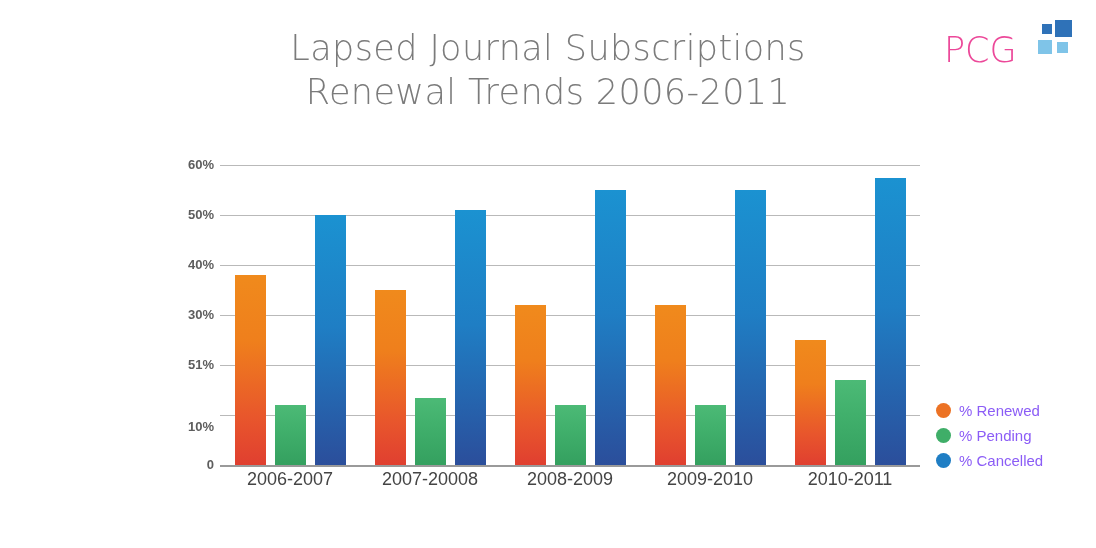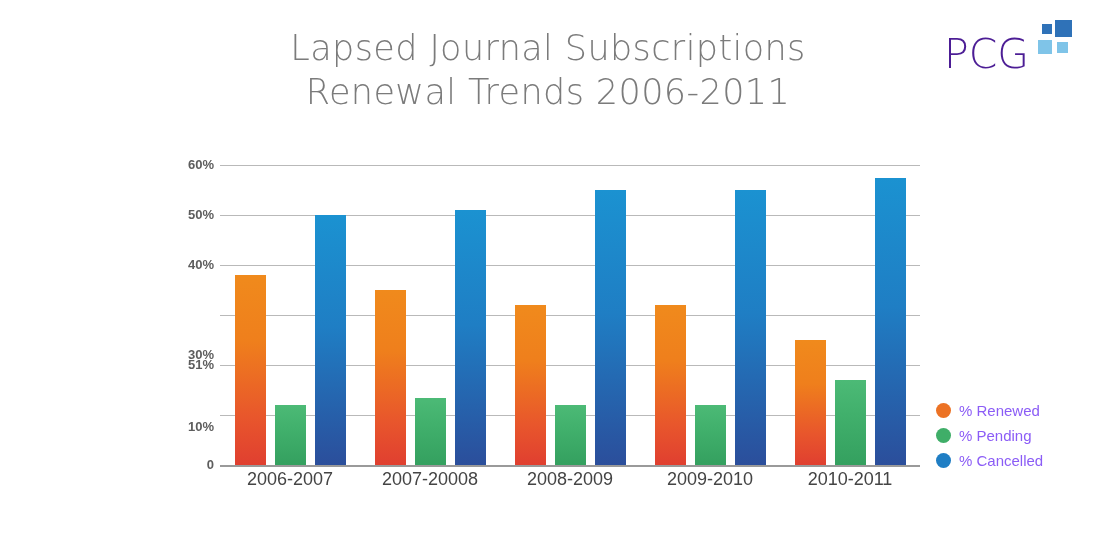--- a/index.html
+++ b/index.html
@@ -44,22 +44,22 @@
     top: 20px;
     width: 130px;
     height: 60px;
   }
   .logo-text {
     position: absolute;
     left: 0;
     top: 10px;
     font-family: "DejaVu Sans", sans-serif;
     font-weight: 300;
-    font-size: 41px;
-    color: #4c1d95;
+    font-size: 35px;
+    color: #ec4899;
     letter-spacing: 0px;
   }
   .logo-sq {
     position: absolute;
   }
   .sq1 { right: 2px;  top: 0px;  width: 17px; height: 17px; background: #2f72b8; }
   .sq2 { right: 22px; top: 4px;  width: 10px; height: 10px; background: #2f72b8; }
   .sq3 { right: 6px;  top: 22px; width: 11px; height: 11px; background: #7fc4e8; }
   .sq4 { right: 22px; top: 20px; width: 14px; height: 14px; background: #7fc4e8; }
 
@@ -193,21 +193,21 @@
 
   <div id="chart">
     <div class="plot" id="plot-area">
         <div class="gridline" style="top: 0px;"></div>
         <div class="ytick" style="top: 0px;">60%</div>
         <div class="gridline" style="top: 50px;"></div>
         <div class="ytick" style="top: 50px;">50%</div>
         <div class="gridline" style="top: 100px;"></div>
         <div class="ytick" style="top: 100px;">40%</div>
         <div class="gridline" style="top: 150px;"></div>
-        <div class="ytick" style="top: 150px; margin-top: 40px;">30%</div>
+        <div class="ytick" style="top: 150px;">30%</div>
         <div class="gridline" style="top: 200px;"></div>
         <div class="ytick" style="top: 200px;">51%</div>
         <div class="gridline" style="top: 250px;"></div>
         <div class="ytick" style="top: 262px;">10%</div>
         <div class="ytick" style="top: 300px;">0</div>
       </div>
     <div class="groups" id="bar-groups">
         <div class="group">
           <div class="bar renewed" title="% Renewed 2006-2007: 38%" style="height: 190px;"></div>
           <div class="bar pending" title="% Pending 2006-2007: 12%" style="height: 60px;"></div>

